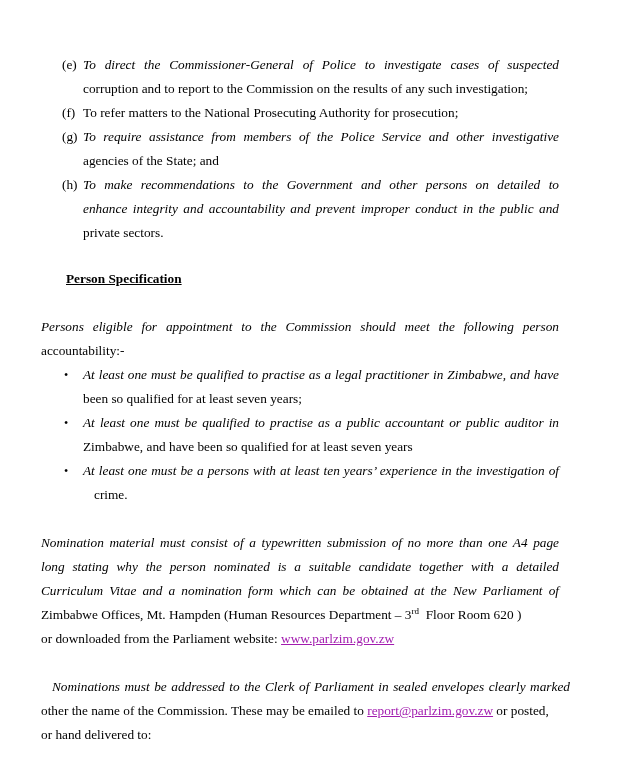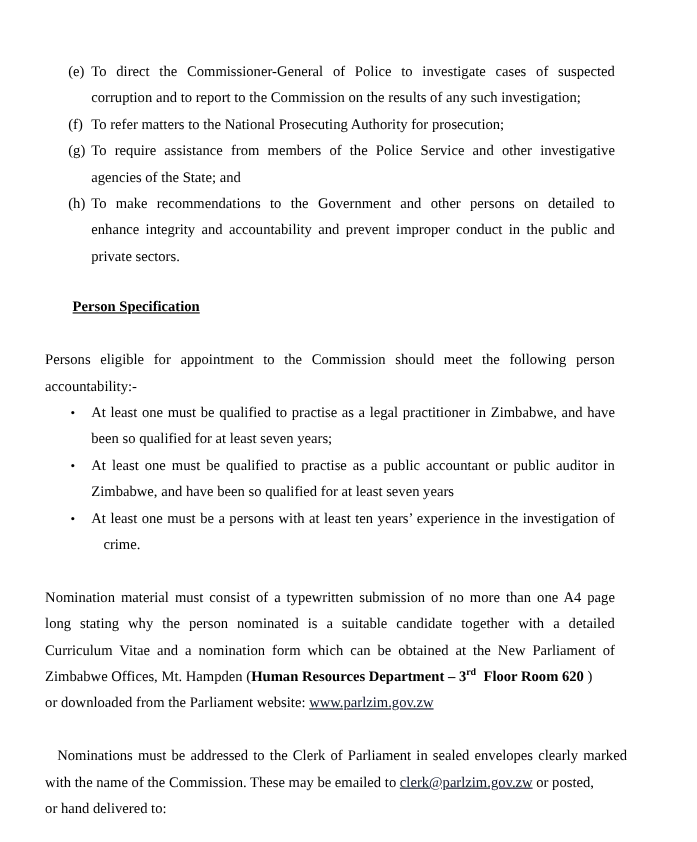--- a/index.html
+++ b/index.html
@@ -1,26 +1,26 @@
 <!DOCTYPE html>
 <html><head>
 <meta charset="utf-8">
 <style>
   html, body { margin: 0; padding: 0; background: #ffffff; }
   body {
     width: 634px; height: 765px; overflow: hidden; position: relative;
     font-family: "Liberation Serif", serif; font-size: 13.3px; color: #000;
   }
   .line { position: absolute; white-space: nowrap; line-height: 16px; }
-  .just { text-align: justify; text-align-last: justify; white-space: normal; }
+  .just { text-align: justify; text-align-last: justify; white-space: normal; font-style: italic; }
   .lbl { position: absolute; }
   .bullet { position: absolute; font-size: 12px; }
   .heading { font-weight: bold; text-decoration: underline; margin-left: 25px; }
-  a.link { color: #0f172a; text-decoration: underline; }
-  b { font-weight: bold; }
+  a.link { color: #a21caf; text-decoration: underline; }
+  b { font-weight: normal; }
   sup { font-size: 9px; vertical-align: 5px; line-height: 0; }
 </style>
 </head>
 <body>
 
 <span class="lbl line" style="left:62px;top:57px">(e)</span>
 <div class="line just" style="left:83px;top:57px;width:476px">To direct the Commissioner-General of Police to investigate  cases of suspected</div>
 <div class="line" style="left:83px;top:81px">corruption and to report to the Commission on the results of any such investigation;</div>
 
 <span class="lbl line" style="left:62px;top:105px">(f)</span>
@@ -51,14 +51,14 @@
 <div class="line just" style="left:83px;top:463px;width:476px">At least one must be a persons with at least ten years’ experience in the investigation of</div>
 <div class="line" style="left:94px;top:487px">crime.</div>
 
 <div class="line just" style="left:41px;top:535px;width:518px">Nomination material must consist of a typewritten submission of no more than one A4 page</div>
 <div class="line just" style="left:41px;top:559px;width:518px">long stating why the person nominated is a suitable candidate together with a detailed</div>
 <div class="line just" style="left:41px;top:583px;width:518px">Curriculum Vitae and a nomination form which can be obtained at the New Parliament of</div>
 <div class="line" style="left:41px;top:607px"><span>Zimbabwe Offices, Mt. Hampden (</span><b>Human Resources Department – 3</b><sup><b>rd</b></sup><b style="white-space:pre">  Floor Room 620 </b><span>)</span></div>
 <div class="line" style="left:41px;top:631px"><span>or downloaded from the Parliament website: </span><a class="link">www.parlzim.gov.zw</a></div>
 
 <div class="line just" style="left:52px;top:679px;width:518px">Nominations must be addressed to the Clerk of Parliament in sealed envelopes clearly marked</div>
-<div class="line" style="left:41px;top:703px"><span>with the name of the Commission. These may be emailed to </span><a class="link">clerk@parlzim.gov.zw</a><span> or posted,</span></div>
+<div class="line" style="left:41px;top:703px"><span>other the name of the Commission. These may be emailed to </span><a class="link">report@parlzim.gov.zw</a><span> or posted,</span></div>
 <div class="line" style="left:41px;top:727px">or hand delivered to:</div>
 
 </body></html>

